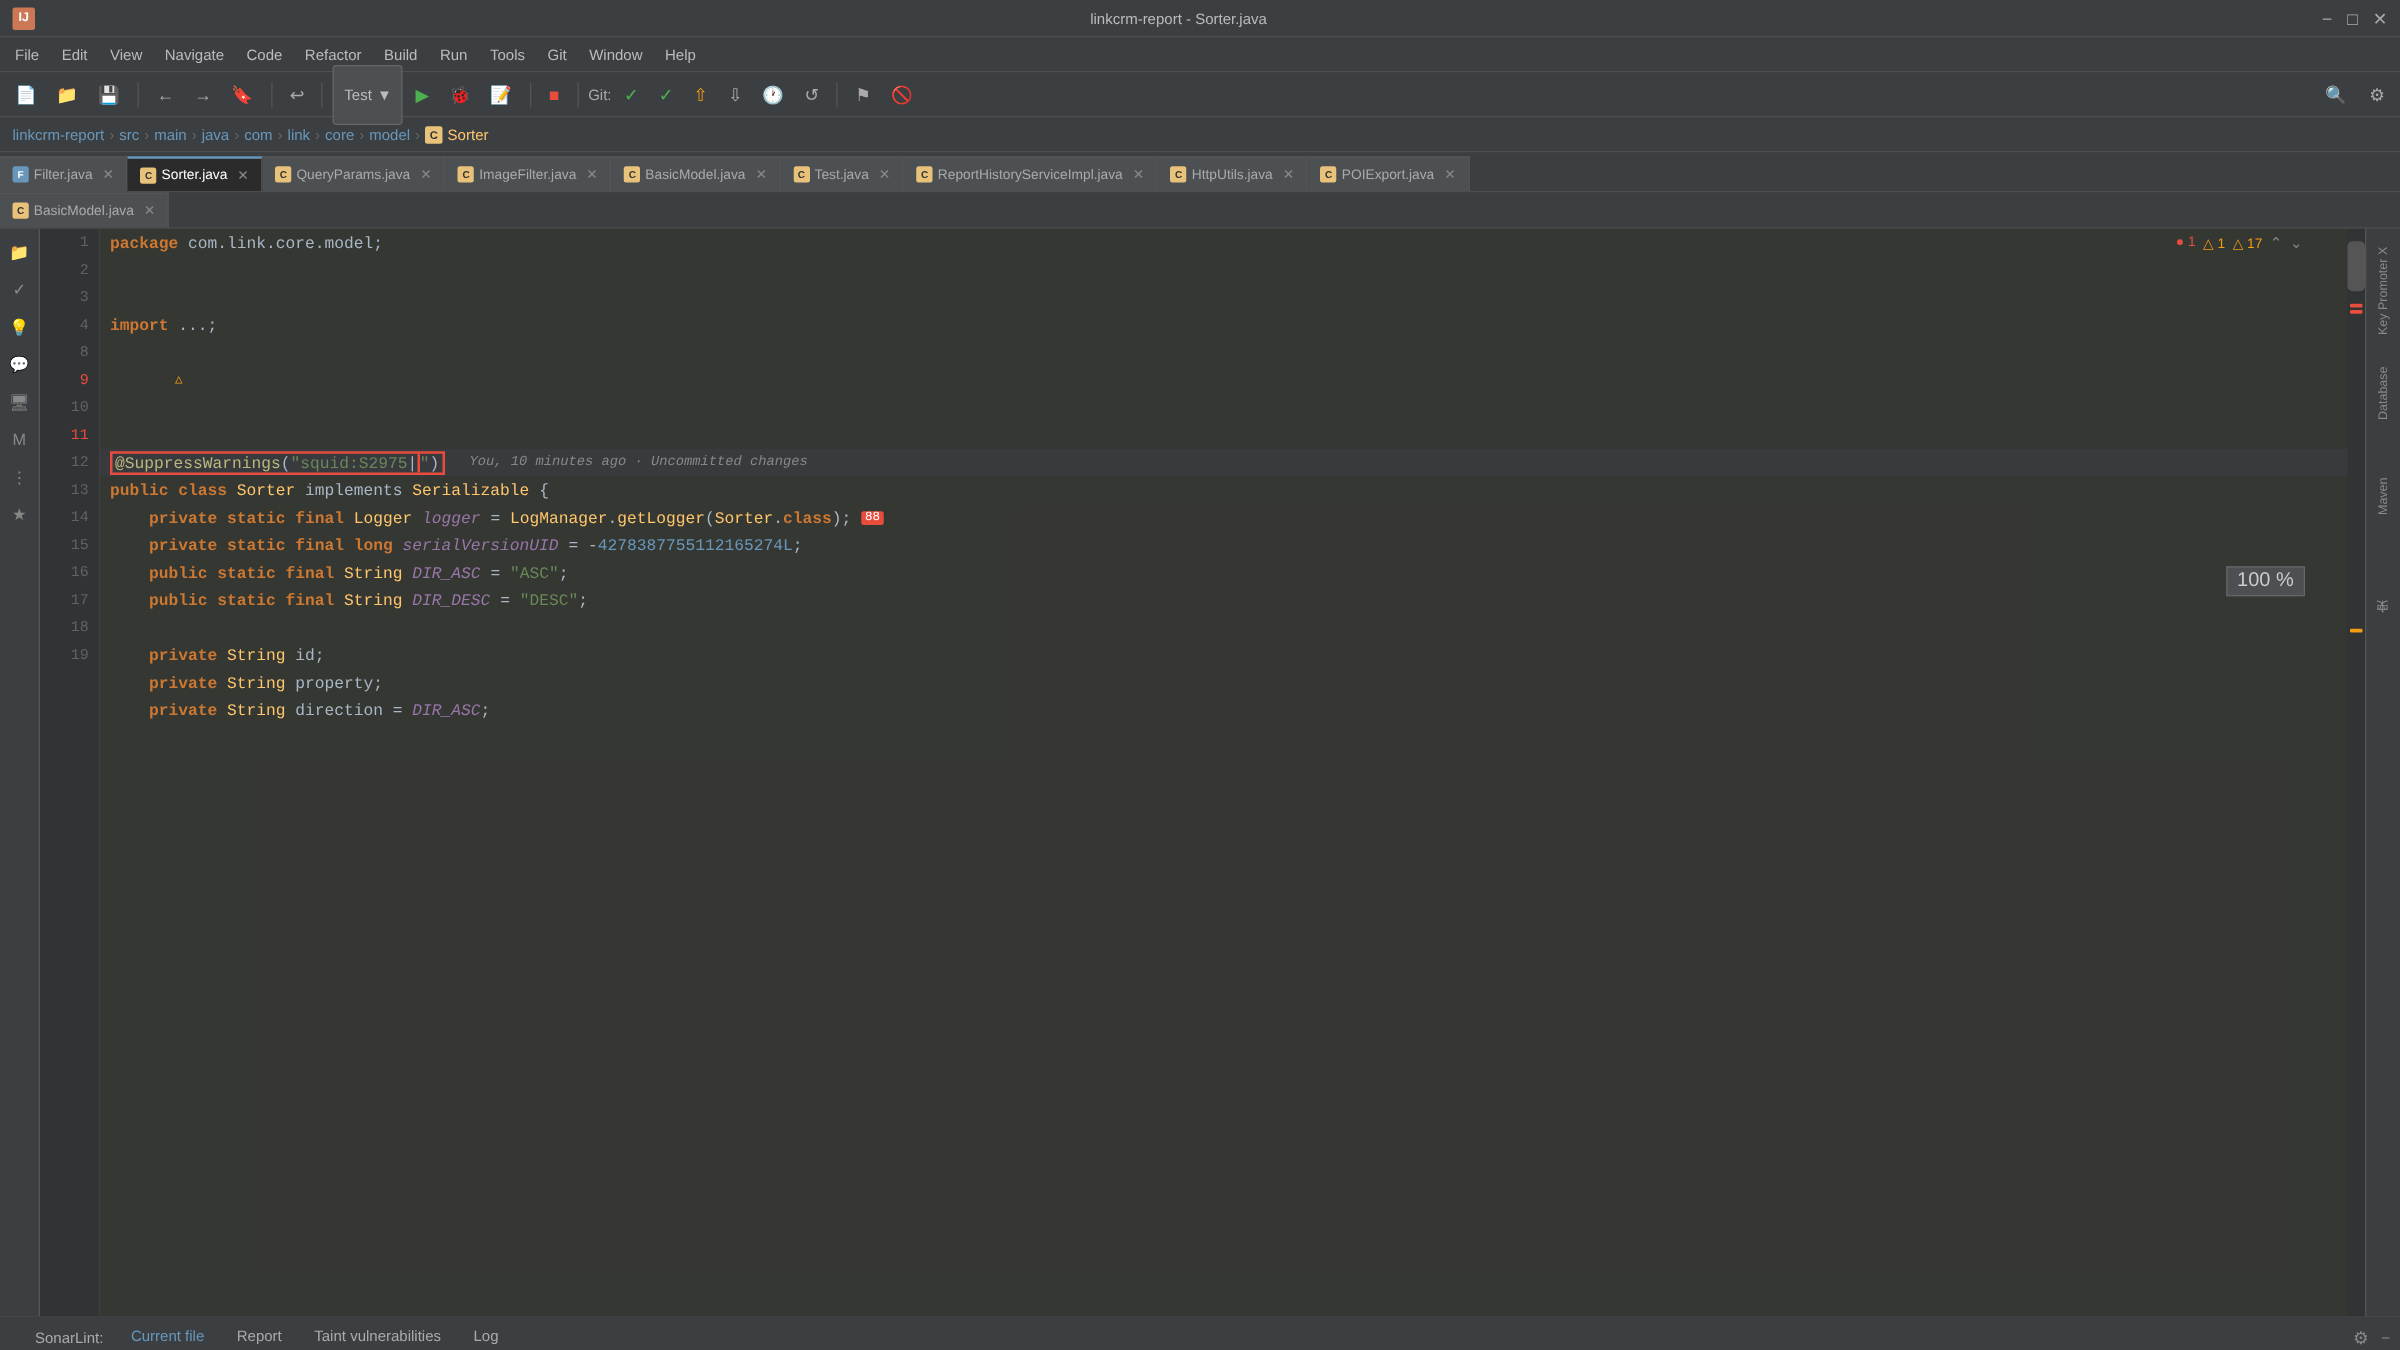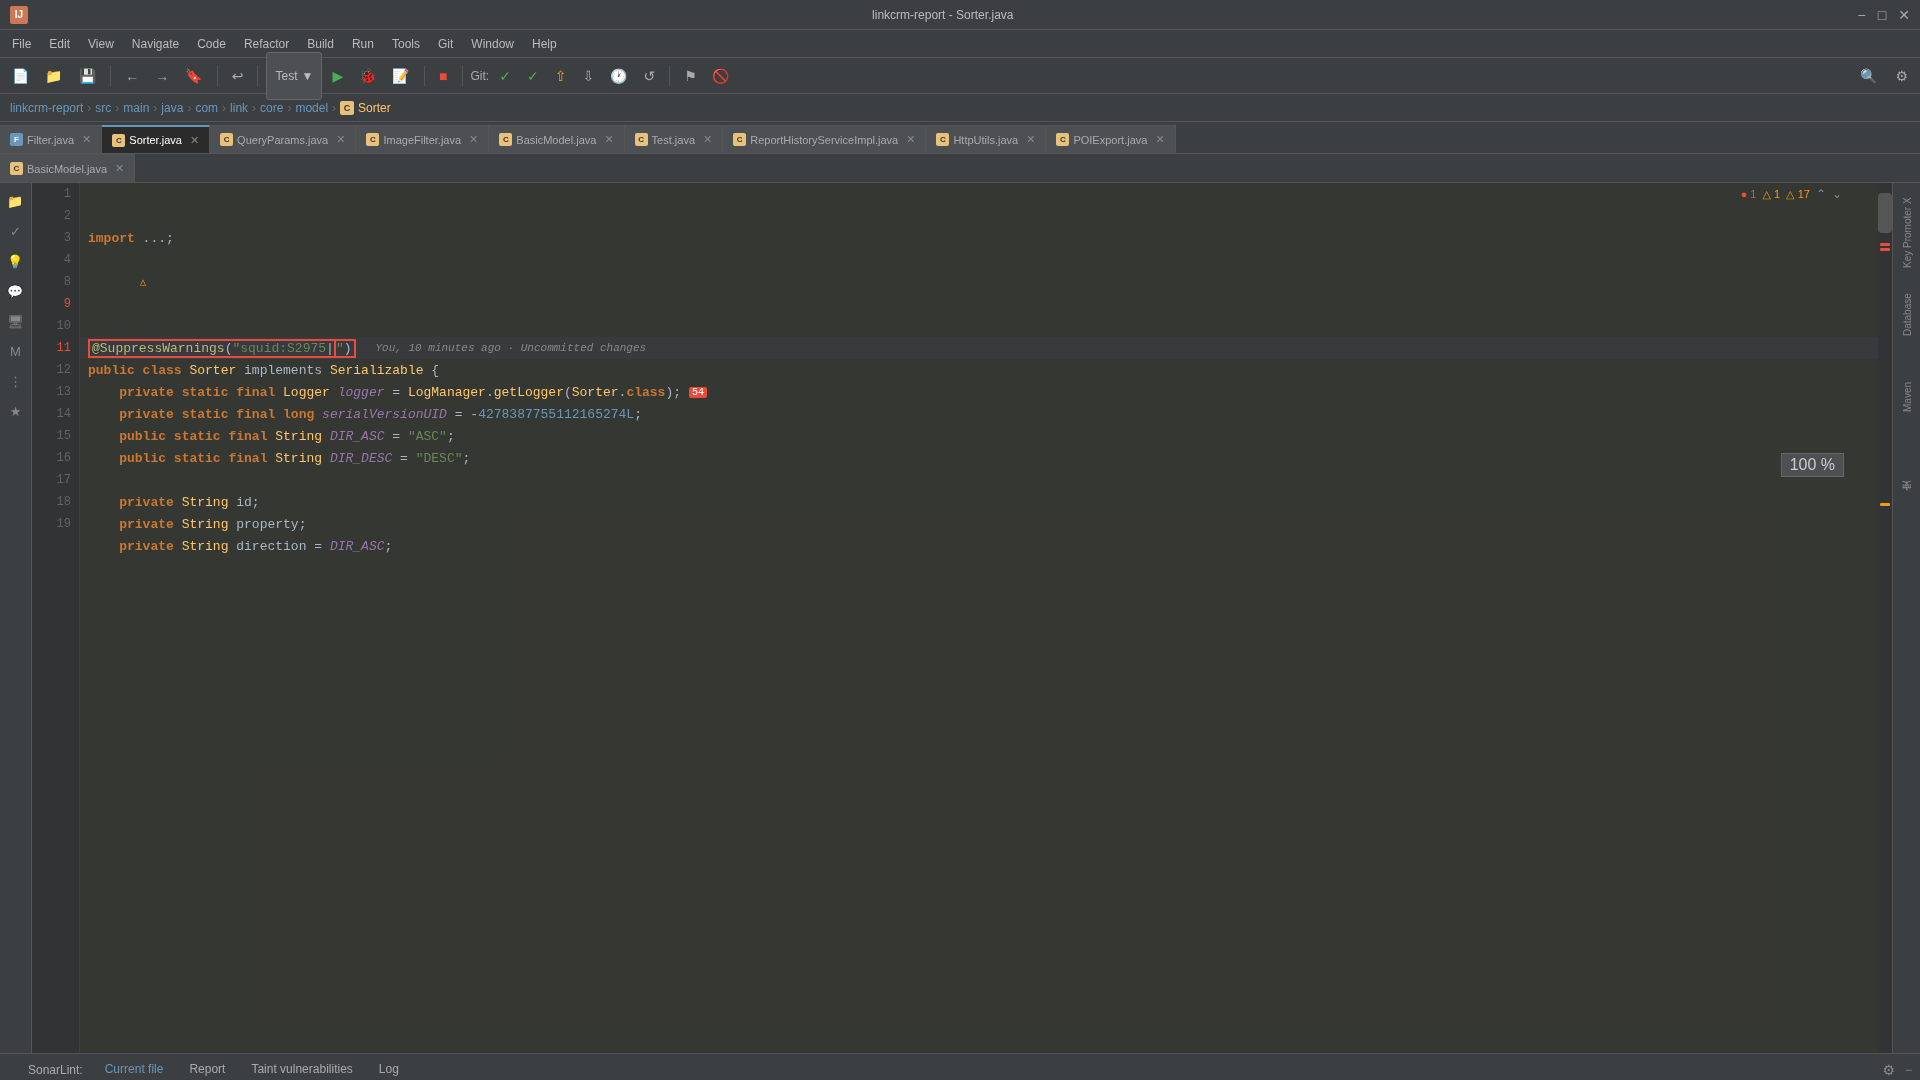--- a/index.html
+++ b/index.html
@@ -266,20 +266,23 @@
         <div class="line-num">13</div>
         <div class="line-num">14</div>
         <div class="line-num">15</div>
         <div class="line-num">16</div>
         <div class="line-num">17</div>
         <div class="line-num">18</div>
         <div class="line-num">19</div>
       </div>
       <div class="code-area" style="position:relative; background: rgba(200,220,150,0.07);">
 
+        <div class="code-line">
+          <span class="kw">package</span><span class="plain"> com.link.core.model;</span>
+        </div>
 
         <div class="code-line"></div>
 
         <div class="code-line"></div>
 
         <div class="code-line">
           <span class="kw">import</span><span class="plain"> ...;</span>
         </div>
 
         <div class="code-line"></div>
@@ -295,21 +298,21 @@
           </span>
           <span class="git-blame">You, 10 minutes ago · Uncommitted changes</span>
         </div>
 
         <div class="code-line">
           <span class="kw">public class</span><span class="plain"> </span><span class="cls">Sorter</span><span class="plain"> implements </span><span class="cls">Serializable</span><span class="plain"> {</span>
         </div>
 
         <div class="code-line">
           <span class="plain">    </span><span class="kw">private static final</span><span class="plain"> </span><span class="cls">Logger</span><span class="plain"> </span><span class="ital">logger</span><span class="plain"> = </span><span class="cls">LogManager</span><span class="plain">.</span><span class="fn">getLogger</span><span class="plain">(</span><span class="cls">Sorter</span><span class="plain">.</span><span class="kw">class</span><span class="plain">);</span>
-          <span style="background:#e74c3c; color:white; font-size:10px; padding:0 3px; margin-left:8px; border-radius:2px;">54</span>
+          <span style="background:#e74c3c; color:white; font-size:10px; padding:0 3px; margin-left:8px; border-radius:2px;">88</span>
         </div>
 
         <div class="code-line">
           <span class="plain">    </span><span class="kw">private static final long</span><span class="plain"> </span><span class="ital">serialVersionUID</span><span class="plain"> = -</span><span class="num">4278387755112165274L</span><span class="plain">;</span>
         </div>
 
         <div class="code-line">
           <span class="plain">    </span><span class="kw">public static final</span><span class="plain"> </span><span class="cls">String</span><span class="plain"> </span><span class="ital">DIR_ASC</span><span class="plain"> = </span><span class="str">"ASC"</span><span class="plain">;</span>
         </div>
 

